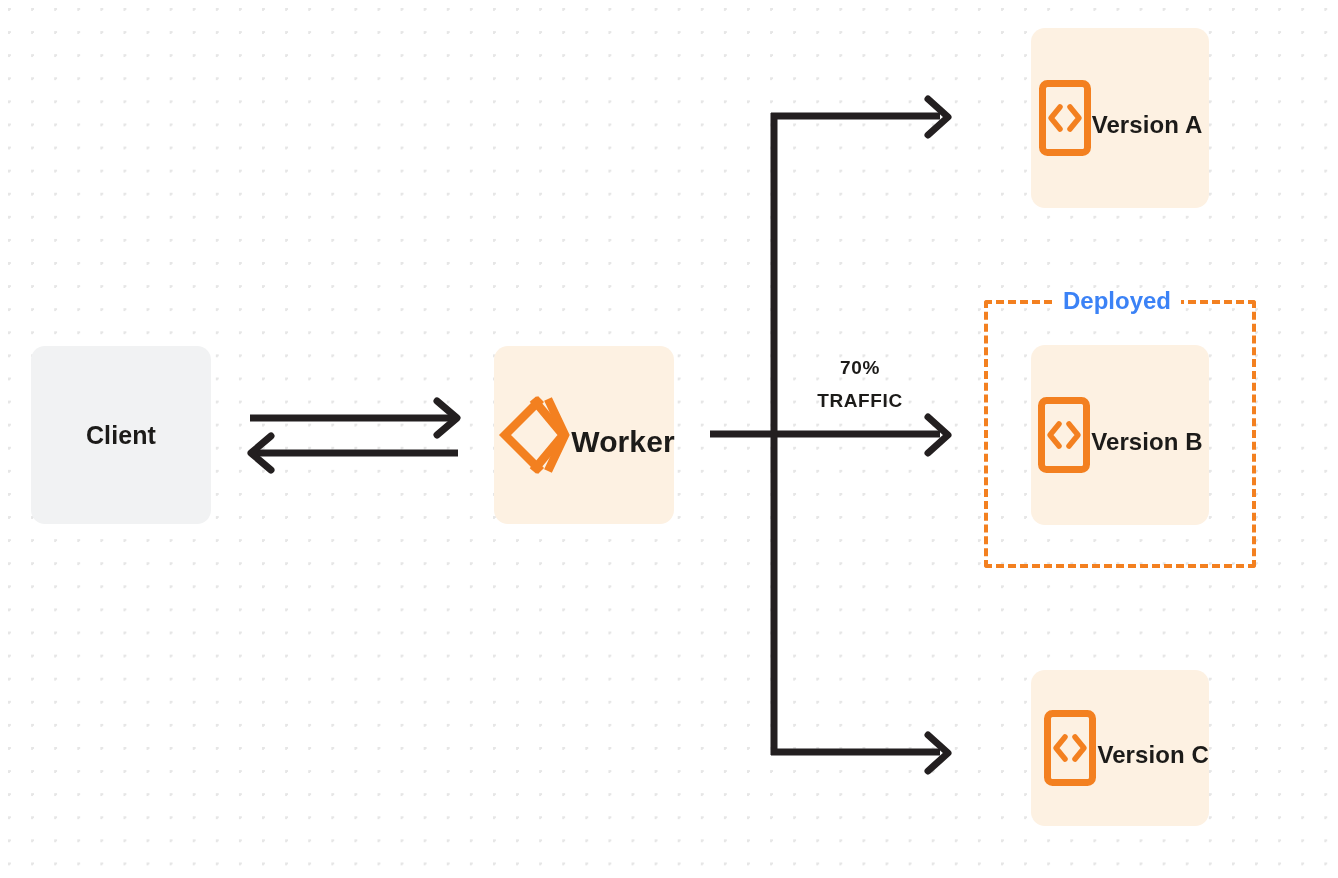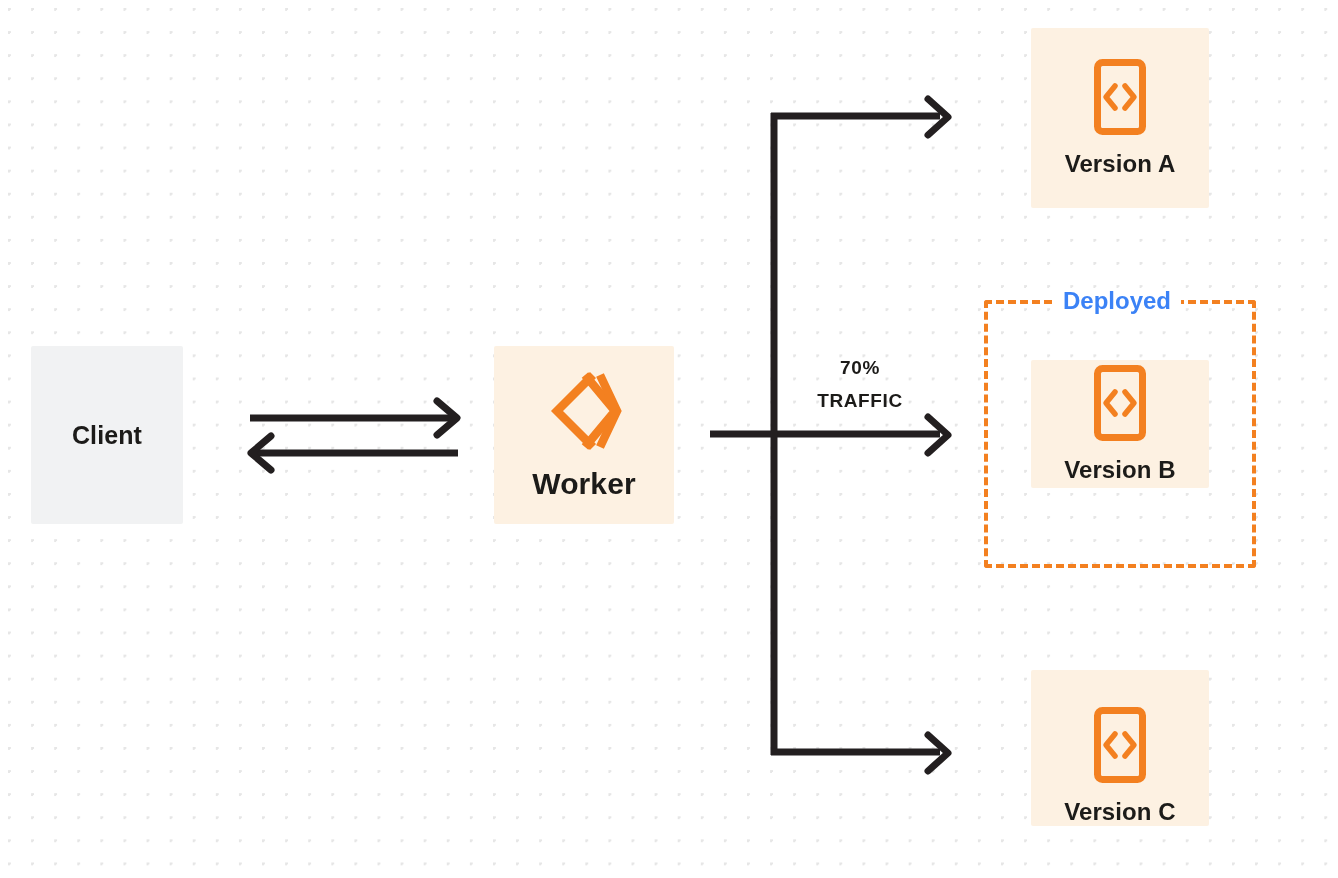--- a/index.html
+++ b/index.html
@@ -15,23 +15,23 @@
     background-color: #ffffff;
     background-image: radial-gradient(circle at 1px 1px, #e6e6e6 1.6px, transparent 1.7px);
     background-size: 23.1px 23.1px;
     background-position: 8px 8px;
     font-family: "Liberation Sans", sans-serif;
   }
 
   
   .node {
     position: absolute;
-    border-radius: 2px;
+    border-radius: 14px;
     display: flex;
-    flex-direction: column;
+    flex-direction: row;
     align-items: center;
     justify-content: center;
     box-sizing: border-box;
   }
   .node-client {
     background: #f1f2f3;
   }
   .node-worker, .node-version {
     background: #fdf1e2;
   }
@@ -124,21 +124,21 @@
       <polyline points="928,417 948,435 928,453" fill="none" stroke="#231f20" stroke-width="7" stroke-linecap="round" stroke-linejoin="round"></polyline>
       <polyline points="928,735 948,753 928,771" fill="none" stroke="#231f20" stroke-width="7" stroke-linecap="round" stroke-linejoin="round"></polyline>
     </g>
   </svg>
 
   <div class="traffic-label" style="left:790px; top:352px; width:140px;">
     <div>70%</div>
     <div>TRAFFIC</div>
   </div>
 
-  <div class="node node-client" style="left:31px; top:346px; width:152px; height:178px;">
+  <div class="node node-client" style="left:31px; top:346px; width:180px; height:178px;">
     <div class="node-label label-client">Client</div>
   </div>
 
   <div class="node node-worker" style="left:494px; top:346px; width:180px; height:178px;">
     <div class="icon-wrap">
       <svg width="78" height="84" viewBox="0 0 78 84" xmlns="http://www.w3.org/2000/svg">
         <polyline points="48,6 12,42 48,78" fill="none" stroke="#f38020" stroke-width="8.5" stroke-linejoin="miter" stroke-linecap="butt"></polyline>
         <polyline points="40,6 70,42 40,78" fill="none" stroke="#f38020" stroke-width="8.5" stroke-linejoin="miter" stroke-linecap="butt"></polyline>
         <polyline points="55,6 72,42 55,78" fill="none" stroke="#f38020" stroke-width="8.5" stroke-linejoin="miter" stroke-linecap="butt"></polyline>
       </svg>
@@ -153,21 +153,21 @@
     <div class="icon-wrap">
       <svg width="54" height="78" viewBox="0 0 54 78" xmlns="http://www.w3.org/2000/svg">
         <rect x="4.5" y="4.5" width="45" height="69" rx="5" ry="5" fill="none" stroke="#f38020" stroke-width="7"></rect>
         <polyline points="22,28 13,39 22,50" fill="none" stroke="#f38020" stroke-width="5.5" stroke-linecap="round" stroke-linejoin="round"></polyline>
         <polyline points="32,28 41,39 32,50" fill="none" stroke="#f38020" stroke-width="5.5" stroke-linecap="round" stroke-linejoin="round"></polyline>
       </svg>
     </div>
     <div class="node-label label-version">Version A</div>
   </div>
 
-  <div class="node node-version" style="left:1031px; top:360px; width:178px; height:128px;">
+  <div class="node node-version" style="left:1031px; top:345px; width:178px; height:180px;">
     <div class="icon-wrap">
       <svg width="54" height="78" viewBox="0 0 54 78" xmlns="http://www.w3.org/2000/svg">
         <rect x="4.5" y="4.5" width="45" height="69" rx="5" ry="5" fill="none" stroke="#f38020" stroke-width="7"></rect>
         <polyline points="22,28 13,39 22,50" fill="none" stroke="#f38020" stroke-width="5.5" stroke-linecap="round" stroke-linejoin="round"></polyline>
         <polyline points="32,28 41,39 32,50" fill="none" stroke="#f38020" stroke-width="5.5" stroke-linecap="round" stroke-linejoin="round"></polyline>
       </svg>
     </div>
     <div class="node-label label-version">Version B</div>
   </div>
 

